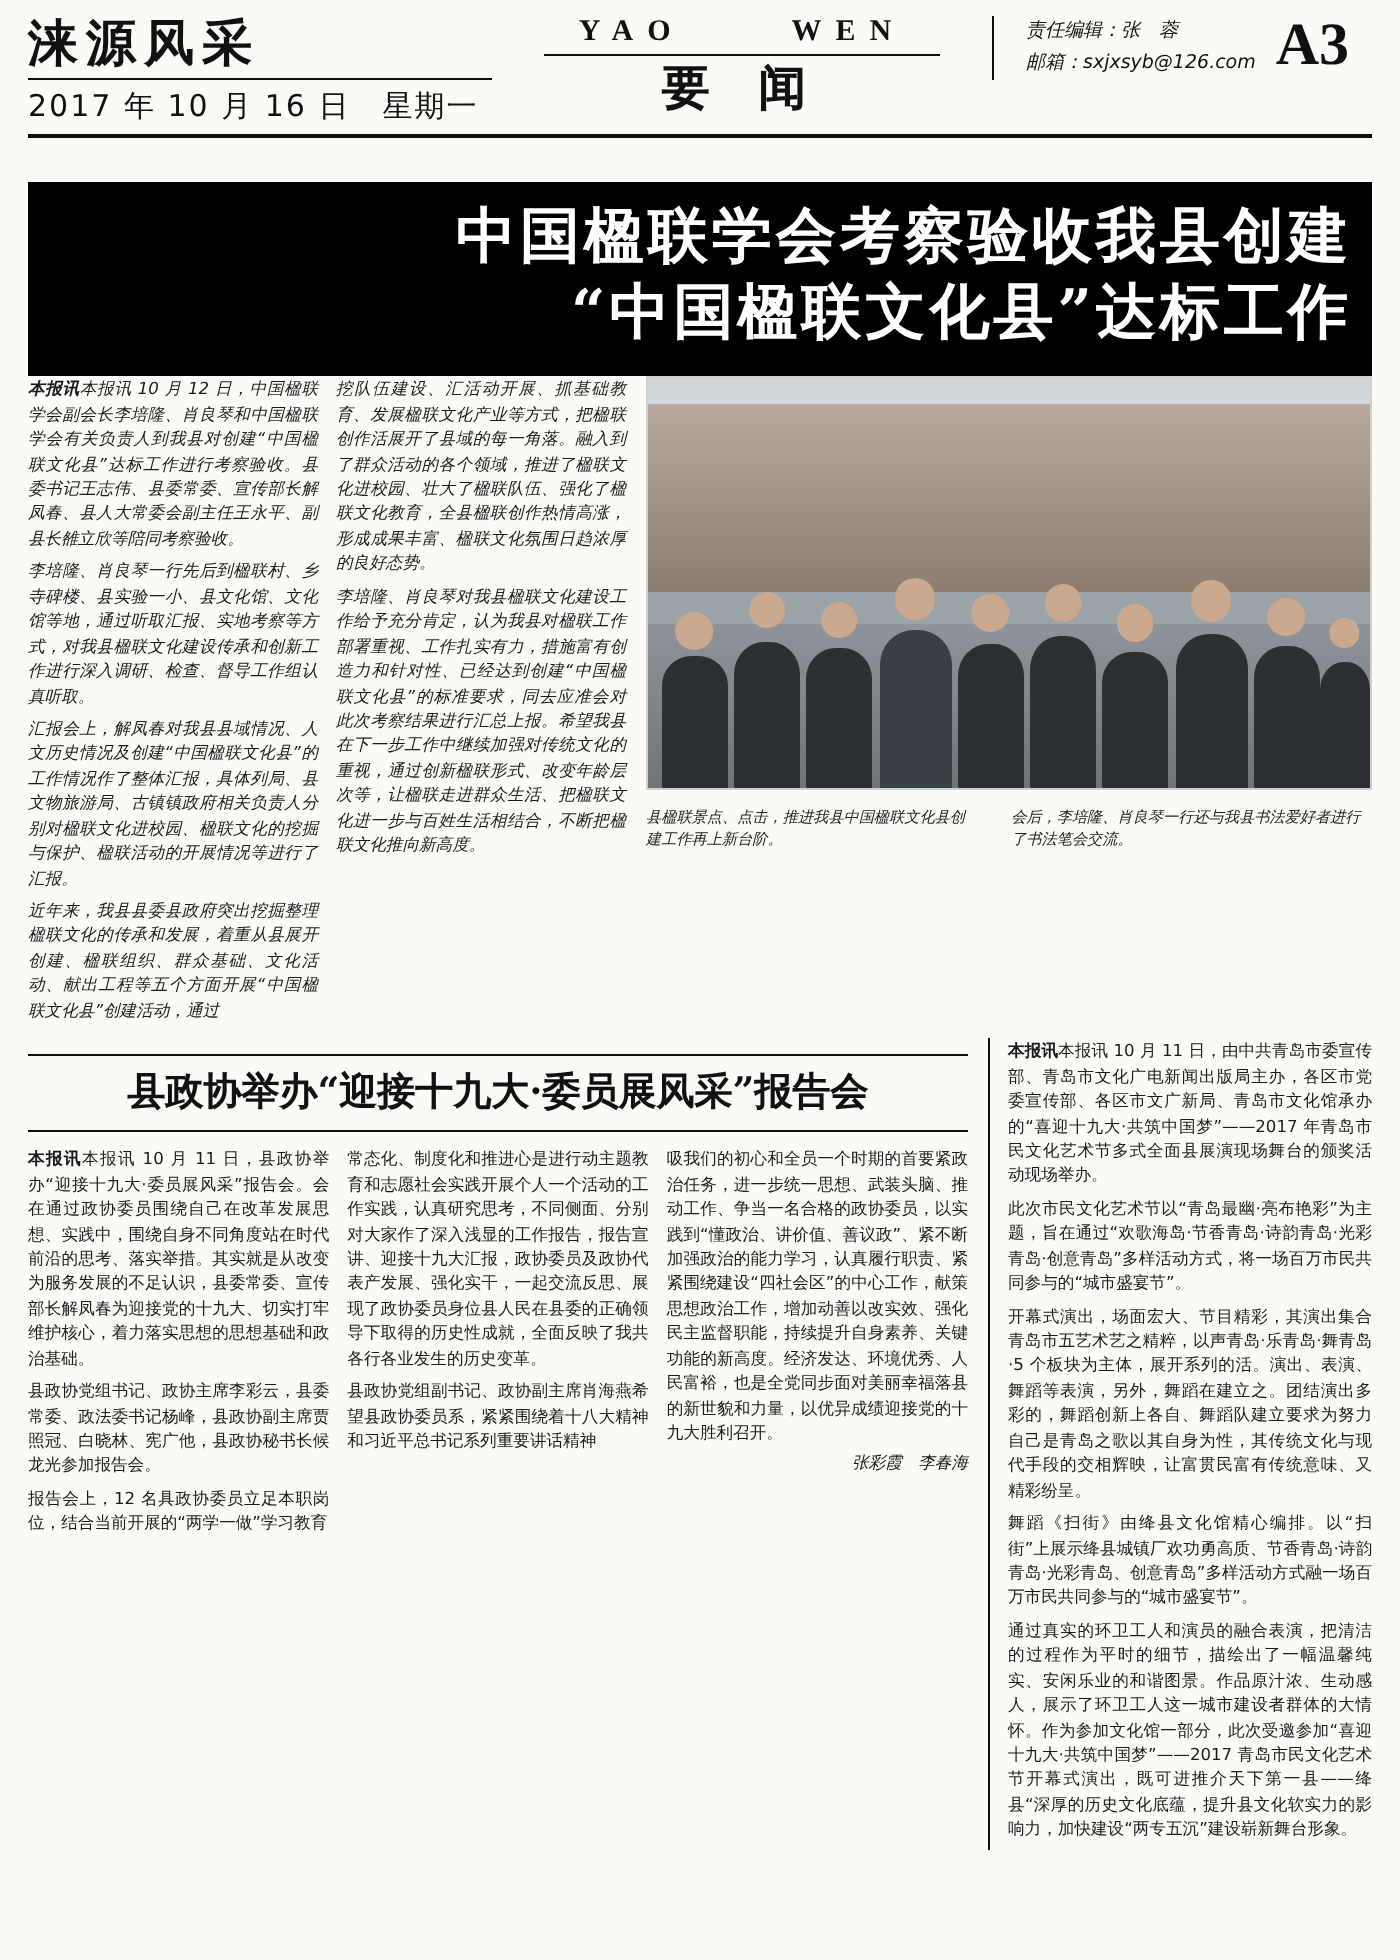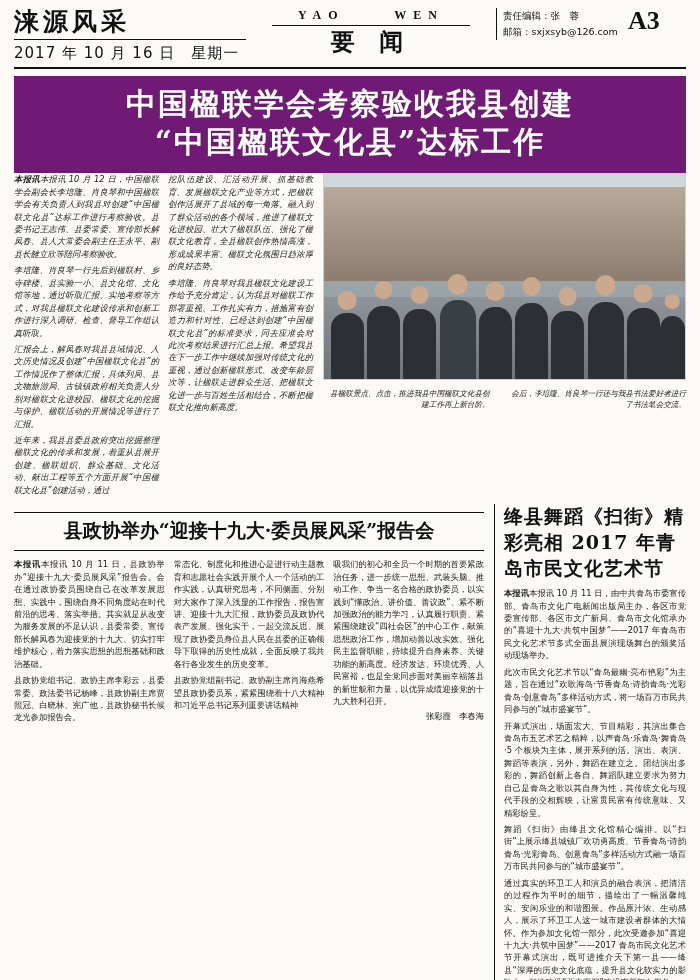--- a/index.html
+++ b/index.html
@@ -15,57 +15,57 @@
   
   .masthead { display:flex; align-items:flex-start; border-bottom:2px solid #111; padding-bottom:4px; }
   .mh-left { width:232px; }
   .mh-logo {
     font-family:"DejaVu Serif", serif;
     font-size:25px; font-weight:bold; letter-spacing:4px;
     border-bottom:1px solid #111; padding-bottom:3px; line-height:1.1;
   }
   .mh-date { font-size:15px; margin-top:4px; letter-spacing:1px; }
   .mh-center { flex:1; text-align:center; position:relative; }
-  .mh-pinyin { font-size:12px; letter-spacing:7px; font-family:"Liberation Serif", serif; font-weight:bold; }
+  .mh-pinyin { font-size:15px; letter-spacing:7px; font-family:"Liberation Serif", serif; font-weight:bold; }
   .mh-pinyin-rule { height:1px; background:#111; margin:2px 26px 3px 26px; }
   .mh-title { font-family:"DejaVu Serif", serif; font-size:24px; font-weight:bold; letter-spacing:8px; line-height:1.05; }
   .mh-right { width:190px; text-align:left; display:flex; align-items:flex-start; }
-  .mh-contact { font-size:9.5px; line-height:1.7; border-left:1px solid #111; padding-left:6px; }
-  .mh-page { font-family:"Liberation Serif", serif; font-size:26px; font-weight:bold; margin-left:10px; line-height:1; }
+  .mh-contact { font-size:9.5px; line-height:1.7; border-left:1px solid #111; padding-left:16px;font-style:italic; }
+  .mh-page { font-family:"Liberation Serif", serif; font-size:30px; font-weight:bold; margin-left:10px; line-height:1; }
 
   
-  .headline-band { background:#701a75; color:#fff; margin-top:7px; padding:9px 10px 12px 10px; text-align:center; }
+  .headline-band { background:#000000; color:#fff; margin-top:22px; padding:9px 10px 12px 10px; text-align:right; }
   .headline-band .h1 { font-family:"DejaVu Serif", serif; font-weight:bold; font-size:30px; letter-spacing:2px; line-height:1.28; }
   .headline-band .h2 { font-family:"DejaVu Serif", serif; font-weight:bold; font-size:30px; letter-spacing:2px; line-height:1.28; }
   p.body { font-size:8.3px; line-height:1.5; text-align:justify; margin:0 0 4px 0; color:#1a1a1a; }
   .lead { font-weight:bold; }
   .sec-title {
     font-family:"DejaVu Serif", serif; font-weight:bold; text-align:center;
     border-top:1px solid #111; border-bottom:1px solid #111;
     padding:5px 0 6px 0; margin:8px 0 7px 0;
   }
-  .byline { font-size:8.3px; text-align:right; margin-top:1px; }
+  .byline { font-size:8.3px; text-align:right; margin-top:1px;font-style:italic; }
   .caption { font-size:7.6px; line-height:1.45; margin-top:3px; color:#222; }
 
   
   .photo { position:relative; overflow:hidden; background:#9aa3a8; }
   .photo .sky { position:absolute; left:0; right:0; top:0; height:42%; background:linear-gradient(#cfd6da,#e6e9ea); }
   .photo .bld { position:absolute; left:0; right:0; top:8%; height:40%; background:linear-gradient(#b9a99a,#8d7d70); }
   .photo .grnd { position:absolute; left:0; right:0; bottom:0; height:40%; background:linear-gradient(#8e9499,#6f7479); }
   .crowd { position:absolute; bottom:0; left:0; right:0; height:62%; }
   .crowd i { position:absolute; bottom:0; display:block; background:#2c2f33; border-radius:46% 46% 0 0 / 22% 22% 0 0; }
   .crowd i::after { content:""; position:absolute; left:50%; transform:translateX(-50%); top:-34%; width:58%; padding-bottom:58%; background:#caa98f; border-radius:50%; }
 
   
   .top-wrap { display:flex; gap:9px; margin-top:0;font-style:italic; }
   .top-text { width:300px; display:flex; gap:9px; }
   .top-text .c { width:145px; }
   .top-right { flex:1; }
   .top-photo { height:205px; border:1px solid #cfcfcf; }
-  .top-photo-row { display:flex; gap:16px; margin-top:5px;text-align:right; }
+  .top-photo-row { display:flex; gap:16px; margin-top:5px; }
 
   
   .mid-wrap { display:flex; gap:10px; margin-top:4px; }
   .mid-left { width:470px; }
   .mid-right { width:182px; border-left:1px solid #111; padding-left:9px; }
   .mid-cols { display:flex; gap:9px; }
   .mid-cols .c { flex:1; }
   .rt-title { font-family:"DejaVu Serif", serif; font-weight:bold; font-size:19px; line-height:1.35; letter-spacing:1px; margin-bottom:6px; }
 </style>
 </head>
@@ -144,34 +144,34 @@
     </div>
   </div>
 
   <div class="mid-wrap">
     <div class="mid-left">
       <div class="sec-title" style="font-size:19px;">县政协举办“迎接十九大·委员展风采”报告会</div>
       <div class="mid-cols">
         <div class="c">
           <p class="body"><span class="lead">本报讯</span><span>本报讯 10 月 11 日，县政协举办“迎接十九大·委员展风采”报告会。会在通过政协委员围绕自己在改革发展思想、实践中，围绕自身不同角度站在时代前沿的思考、落实举措。其实就是从改变为服务发展的不足认识，县委常委、宣传部长解凤春为迎接党的十九大、切实打牢维护核心，着力落实思想的思想基础和政治基础。</span></p>
           <p class="body">县政协党组书记、政协主席李彩云，县委常委、政法委书记杨峰，县政协副主席贾照冠、白晓林、宪广他，县政协秘书长候龙光参加报告会。</p>
+          <p class="body">报告会上，12 名具政协委员立足本职岗位，结合当前开展的“两学一做”学习教育</p>
         </div>
         <div class="c">
           <p class="body">常态化、制度化和推进心是进行动主题教育和志愿社会实践开展个人一个活动的工作实践，认真研究思考，不同侧面、分别对大家作了深入浅显的工作报告，报告宣讲、迎接十九大汇报，政协委员及政协代表产发展、强化实干，一起交流反思、展现了政协委员身位县人民在县委的正确领导下取得的历史性成就，全面反映了我共各行各业发生的历史变革。</p>
           <p class="body">县政协党组副书记、政协副主席肖海燕希望县政协委员系，紧紧围绕着十八大精神和习近平总书记系列重要讲话精神</p>
         </div>
         <div class="c">
           <p class="body">吸我们的初心和全员一个时期的首要紧政治任务，进一步统一思想、武装头脑、推动工作、争当一名合格的政协委员，以实践到“懂政治、讲价值、善议政”、紧不断加强政治的能力学习，认真履行职责、紧紧围绕建设“四社会区”的中心工作，献策思想政治工作，增加动善以改实效、强化民主监督职能，持续提升自身素养、关键功能的新高度。经济发达、环境优秀、人民富裕，也是全党同步面对美丽幸福落县的新世貌和力量，以优异成绩迎接党的十九大胜利召开。</p>
           <div class="byline">张彩霞　李春海</div>
         </div>
       </div>
     </div>
 
     <div class="mid-right">
-      <div class="rt-title">绛县舞蹈《扫街》精彩亮相 2017 年青岛市民文化艺术节</div>
       <p class="body"><span class="lead">本报讯</span><span>本报讯 10 月 11 日，由中共青岛市委宣传部、青岛市文化广电新闻出版局主办，各区市党委宣传部、各区市文广新局、青岛市文化馆承办的“喜迎十九大·共筑中国梦”——2017 年青岛市民文化艺术节多式全面县展演现场舞台的颁奖活动现场举办。</span></p>
       <p class="body">此次市民文化艺术节以“青岛最幽·亮布艳彩”为主题，旨在通过“欢歌海岛·节香青岛·诗韵青岛·光彩青岛·创意青岛”多样活动方式，将一场百万市民共同参与的“城市盛宴节”。</p>
       <p class="body">开幕式演出，场面宏大、节目精彩，其演出集合青岛市五艺术艺之精粹，以声青岛·乐青岛·舞青岛·5 个板块为主体，展开系列的活。演出、表演、舞蹈等表演，另外，舞蹈在建立之。团结演出多彩的，舞蹈创新上各自、舞蹈队建立要求为努力自己是青岛之歌以其自身为性，其传统文化与现代手段的交相辉映，让富贯民富有传统意味、又精彩纷呈。</p>
       <p class="body">舞蹈《扫街》由绛县文化馆精心编排。以“扫街”上展示绛县城镇厂欢功勇高质、节香青岛·诗韵青岛·光彩青岛、创意青岛”多样活动方式融一场百万市民共同参与的“城市盛宴节”。</p>
       <p class="body">通过真实的环卫工人和演员的融合表演，把清洁的过程作为平时的细节，描绘出了一幅温馨纯实、安闲乐业的和谐图景。作品原汁浓、生动感人，展示了环卫工人这一城市建设者群体的大情怀。作为参加文化馆一部分，此次受邀参加“喜迎十九大·共筑中国梦”——2017 青岛市民文化艺术节开幕式演出，既可进推介天下第一县——绛县“深厚的历史文化底蕴，提升县文化软实力的影响力，加快建设“两专五沉”建设崭新舞台形象。</p>
       <p class="body"></p>
     </div>
   </div>
 
 </div>

